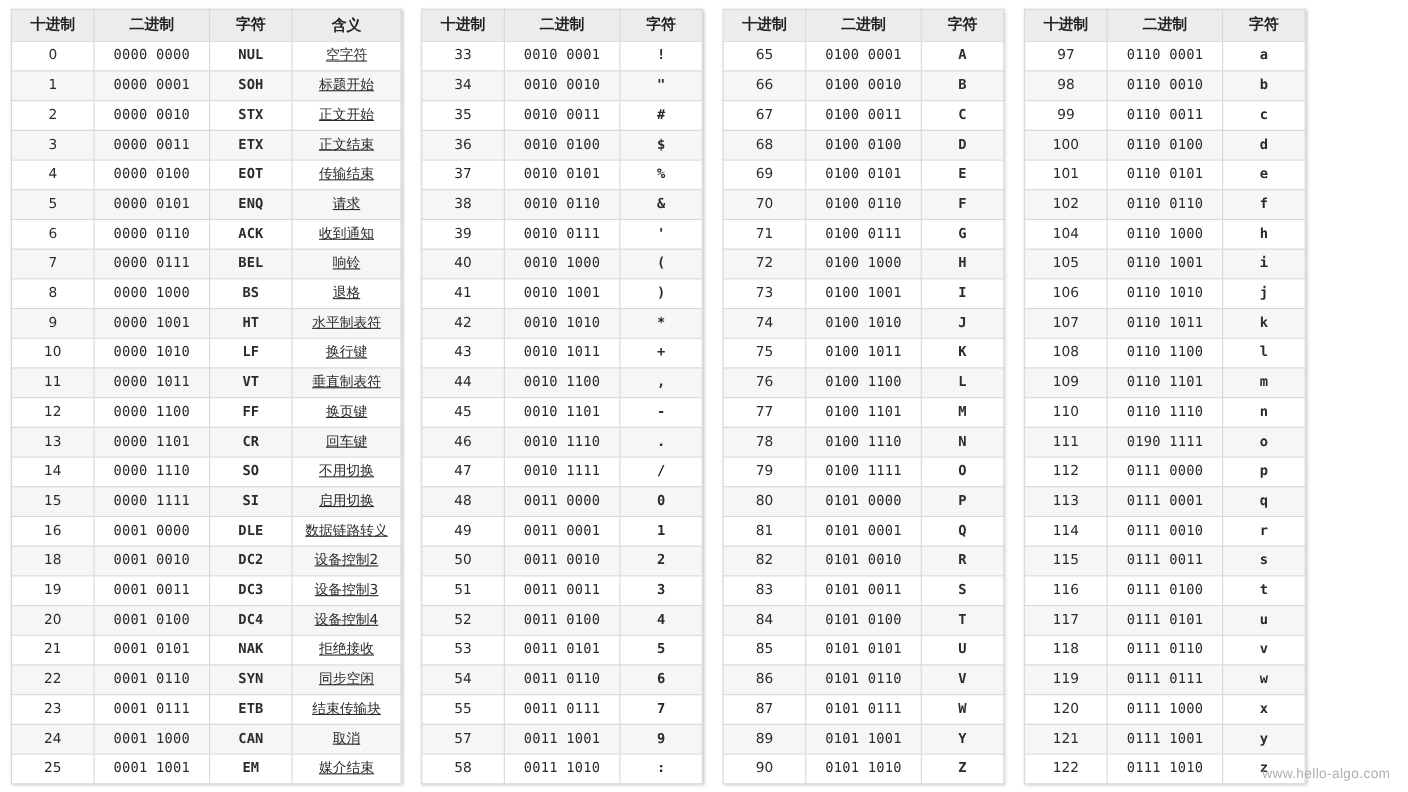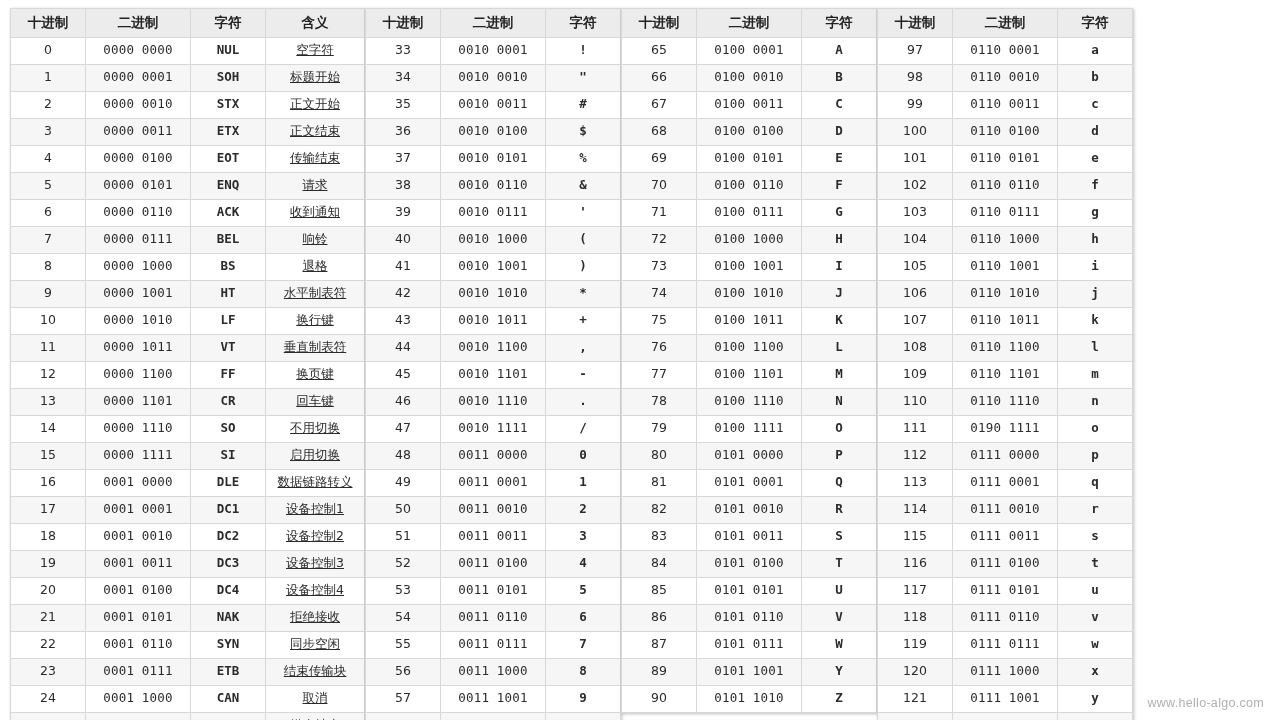--- a/index.html
+++ b/index.html
@@ -14,20 +14,21 @@
     font-family: "DejaVu Sans", "Liberation Sans", sans-serif;
     color: #2b2b2b;
   }
   #root {
     position: relative;
     width: 1280px;
     height: 720px;
     box-sizing: border-box;
     padding: 8px 10px 0 10px;
     display: flex;
+    gap: 18px;
     align-items: flex-start;
   }
   .tbl-wrap {
     flex: 0 0 auto;
   }
   table.ascii {
     border-collapse: collapse;
     background: #ffffff;
     box-shadow: 1px 1px 3px rgba(0,0,0,0.25);
   }
@@ -186,26 +187,20 @@
             <td class="c-chr">SI</td>
             <td class="c-mean">启用切换</td>
           </tr>
           <tr>
             <td class="c-dec">16</td>
             <td class="c-bin">0001 0000</td>
             <td class="c-chr">DLE</td>
             <td class="c-mean">数据链路转义</td>
           </tr>
           <tr>
-            <td class="c-dec">17</td>
-            <td class="c-bin">0001 0001</td>
-            <td class="c-chr">DC1</td>
-            <td class="c-mean">设备控制1</td>
-          </tr>
-          <tr>
             <td class="c-dec">18</td>
             <td class="c-bin">0001 0010</td>
             <td class="c-chr">DC2</td>
             <td class="c-mean">设备控制2</td>
           </tr>
           <tr>
             <td class="c-dec">19</td>
             <td class="c-bin">0001 0011</td>
             <td class="c-chr">DC3</td>
             <td class="c-mean">设备控制3</td>
@@ -368,25 +363,20 @@
             <td class="c-dec">54</td>
             <td class="c-bin">0011 0110</td>
             <td class="c-chr">6</td>
           </tr>
           <tr>
             <td class="c-dec">55</td>
             <td class="c-bin">0011 0111</td>
             <td class="c-chr">7</td>
           </tr>
           <tr>
-            <td class="c-dec">56</td>
-            <td class="c-bin">0011 1000</td>
-            <td class="c-chr">8</td>
-          </tr>
-          <tr>
             <td class="c-dec">57</td>
             <td class="c-bin">0011 1001</td>
             <td class="c-chr">9</td>
           </tr>
           <tr>
             <td class="c-dec">58</td>
             <td class="c-bin">0011 1010</td>
             <td class="c-chr">:</td>
           </tr>
         </tbody>
@@ -562,25 +552,20 @@
           </tr>
           <tr>
             <td class="c-dec">101</td>
             <td class="c-bin">0110 0101</td>
             <td class="c-chr">e</td>
           </tr>
           <tr>
             <td class="c-dec">102</td>
             <td class="c-bin">0110 0110</td>
             <td class="c-chr">f</td>
-          </tr>
-          <tr>
-            <td class="c-dec">103</td>
-            <td class="c-bin">0110 0111</td>
-            <td class="c-chr">g</td>
           </tr>
           <tr>
             <td class="c-dec">104</td>
             <td class="c-bin">0110 1000</td>
             <td class="c-chr">h</td>
           </tr>
           <tr>
             <td class="c-dec">105</td>
             <td class="c-bin">0110 1001</td>
             <td class="c-chr">i</td>

